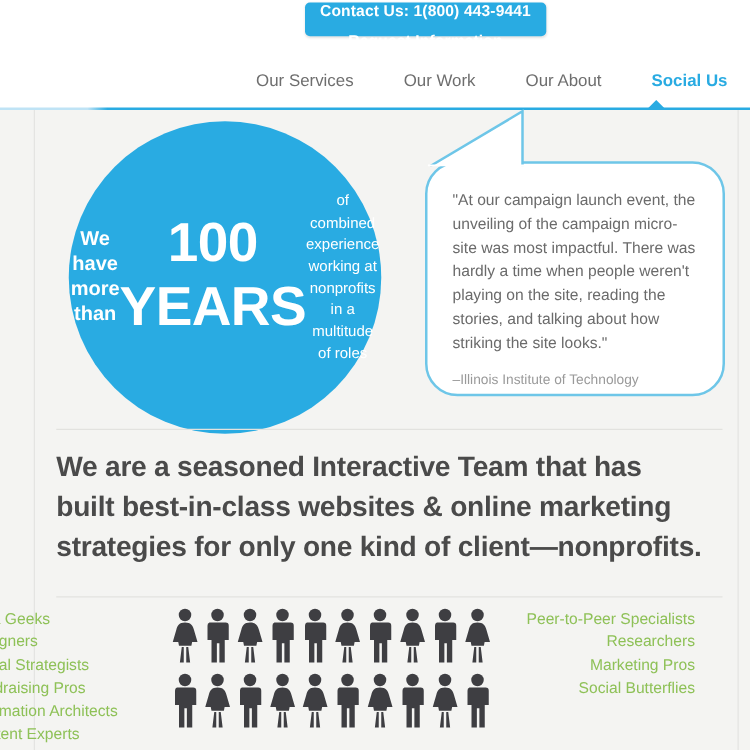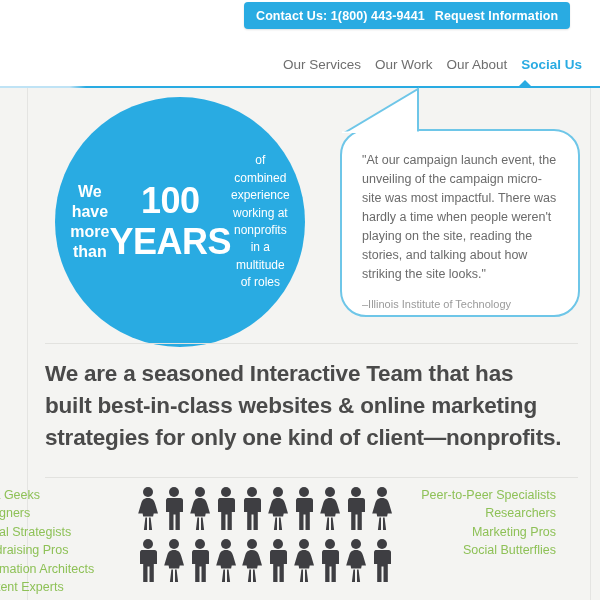--- a/index.html
+++ b/index.html
@@ -17,28 +17,29 @@
     background:#ffffff;
   }
   .contact-bar{
     position:absolute;left:244px;top:2px;
     height:27px;
     padding:0 12px;
     background:#29abe2;
     border-radius:4px;
     display:flex;align-items:center;gap:10px;
     box-shadow:0 1px 2px rgba(0,0,0,.12);
+    flex-direction:column;
   }
   .contact-bar span{
     color:#ffffff;font-size:12.5px;font-weight:bold;
     letter-spacing:.1px;white-space:nowrap;
   }
   .nav{
     position:absolute;right:18px;top:57px;
-    display:flex;align-items:baseline;gap:14px;
+    display:flex;align-items:baseline;gap:40px;
   }
   .nav-item{
     font-size:13.5px;color:#6e6e6e;white-space:nowrap;cursor:pointer;
   }
   .nav-item.active{color:#29abe2;font-weight:bold;}
   .nav-rule{
     position:absolute;left:0;top:86px;width:600px;height:2px;
     background:linear-gradient(to right,#bfe3f5 0px,#bfe3f5 70px,#29abe2 86px,#29abe2 100%);
   }
   .nav-caret{
@@ -63,21 +64,21 @@
   
   .circle{
     position:absolute;left:55px;top:9px;
     width:250px;height:250px;border-radius:50%;
     background:#29abe2;
     display:flex;flex-direction:row;align-items:center;justify-content:center;
     text-align:center;color:#ffffff;
     padding:0 16px;box-sizing:border-box;
   }
   .circle .c-top{font-size:16px;font-weight:bold;line-height:1.25;}
-  .circle .c-big{font-size:36px;font-weight:bold;line-height:1.15;margin:4px 0 6px;letter-spacing:-.5px;}
+  .circle .c-big{font-size:44px;font-weight:bold;line-height:1.15;margin:4px 0 6px;letter-spacing:-.5px;}
   .circle .c-sub{font-size:12px;font-weight:normal;line-height:1.45;}
 
   
   .quote{
     position:absolute;left:340px;top:41px;width:240px;height:188px;
     border:2px solid #6ec6e8;
     border-radius:26px;
     background:#ffffff;
     box-sizing:border-box;
     padding:20px 20px 14px 20px;

